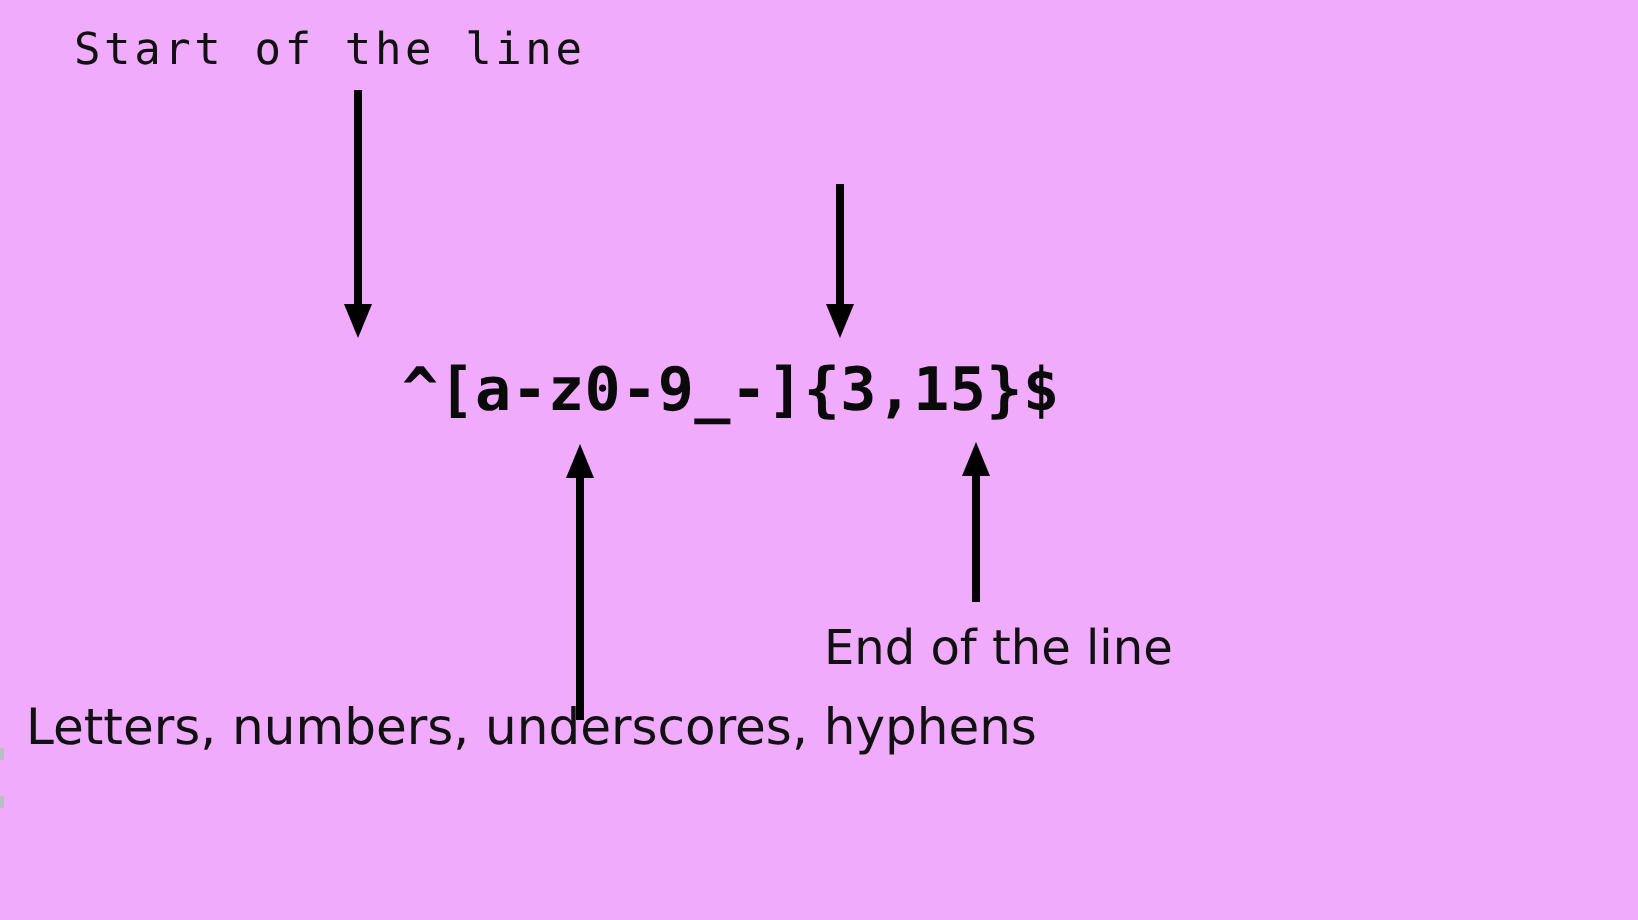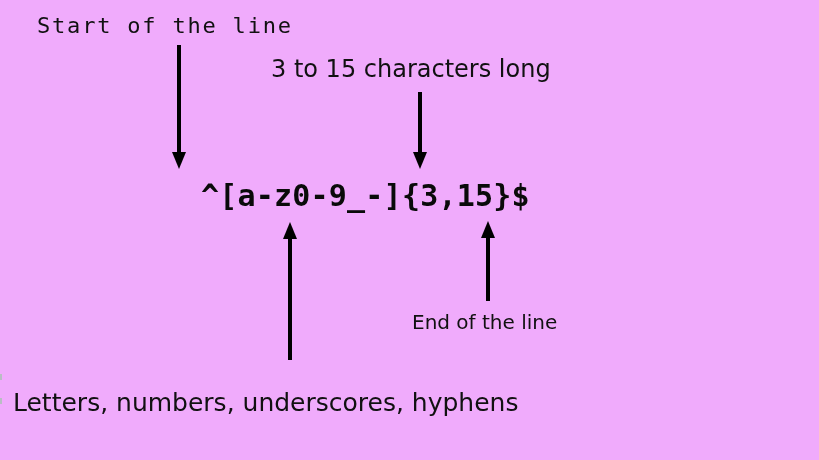--- a/index.html
+++ b/index.html
@@ -22,21 +22,21 @@
     white-space: nowrap;
     line-height: 1.2;
     color: #111111;
   }
   .label-mono {
     font-family: "DejaVu Sans Mono", "Liberation Mono", monospace;
     font-size: 22px;
     letter-spacing: 1.8px;
   }
   .label-sans-lg { font-size: 24px; }
-  .label-sans-md { font-size: 20px; }
+  .label-sans-md { font-size: 24px; }
   .label-sans-xl { font-size: 25px; }
   .regex-text {
     position: absolute;
     left: 169px;
     top: 181px;
     font-family: "DejaVu Sans Mono", "Liberation Mono", monospace;
     font-weight: bold;
     font-size: 30px;
     line-height: 1;
     letter-spacing: 0.2px;
@@ -60,25 +60,24 @@
     background: #b9bdc4;
   }
 </style>
 </head>
 <body>
 
 <div class="canvas">
 
   <div class="label label-mono" style="left:37px; top:13px;">Start of the line</div>
 
-  <div class="label label-sans-lg" style="left:271px; top:55px;">3 to 15 characters long</div>
 
   <div class="label label-sans-md" style="left:412px; top:310px;">End of the line</div>
 
-  <div class="label label-sans-xl" style="left:13px; top:388px;">Letters, numbers, underscores, hyphens</div>
+  <div class="label label-sans-xl" style="left:13px; top:349px;">Letters, numbers, underscores, hyphens</div>
 
   <div class="regex-text">^[a-z0-9_-]{3,15}$</div>
 
   <svg class="arrows-overlay" viewBox="0 0 819 460">
 
     <g>
       <line x1="179" y1="45" x2="179" y2="154" stroke="#000000" stroke-width="4"></line>
       <polygon points="179,169 172,152 186,152" fill="#000000"></polygon>
     </g>
 

